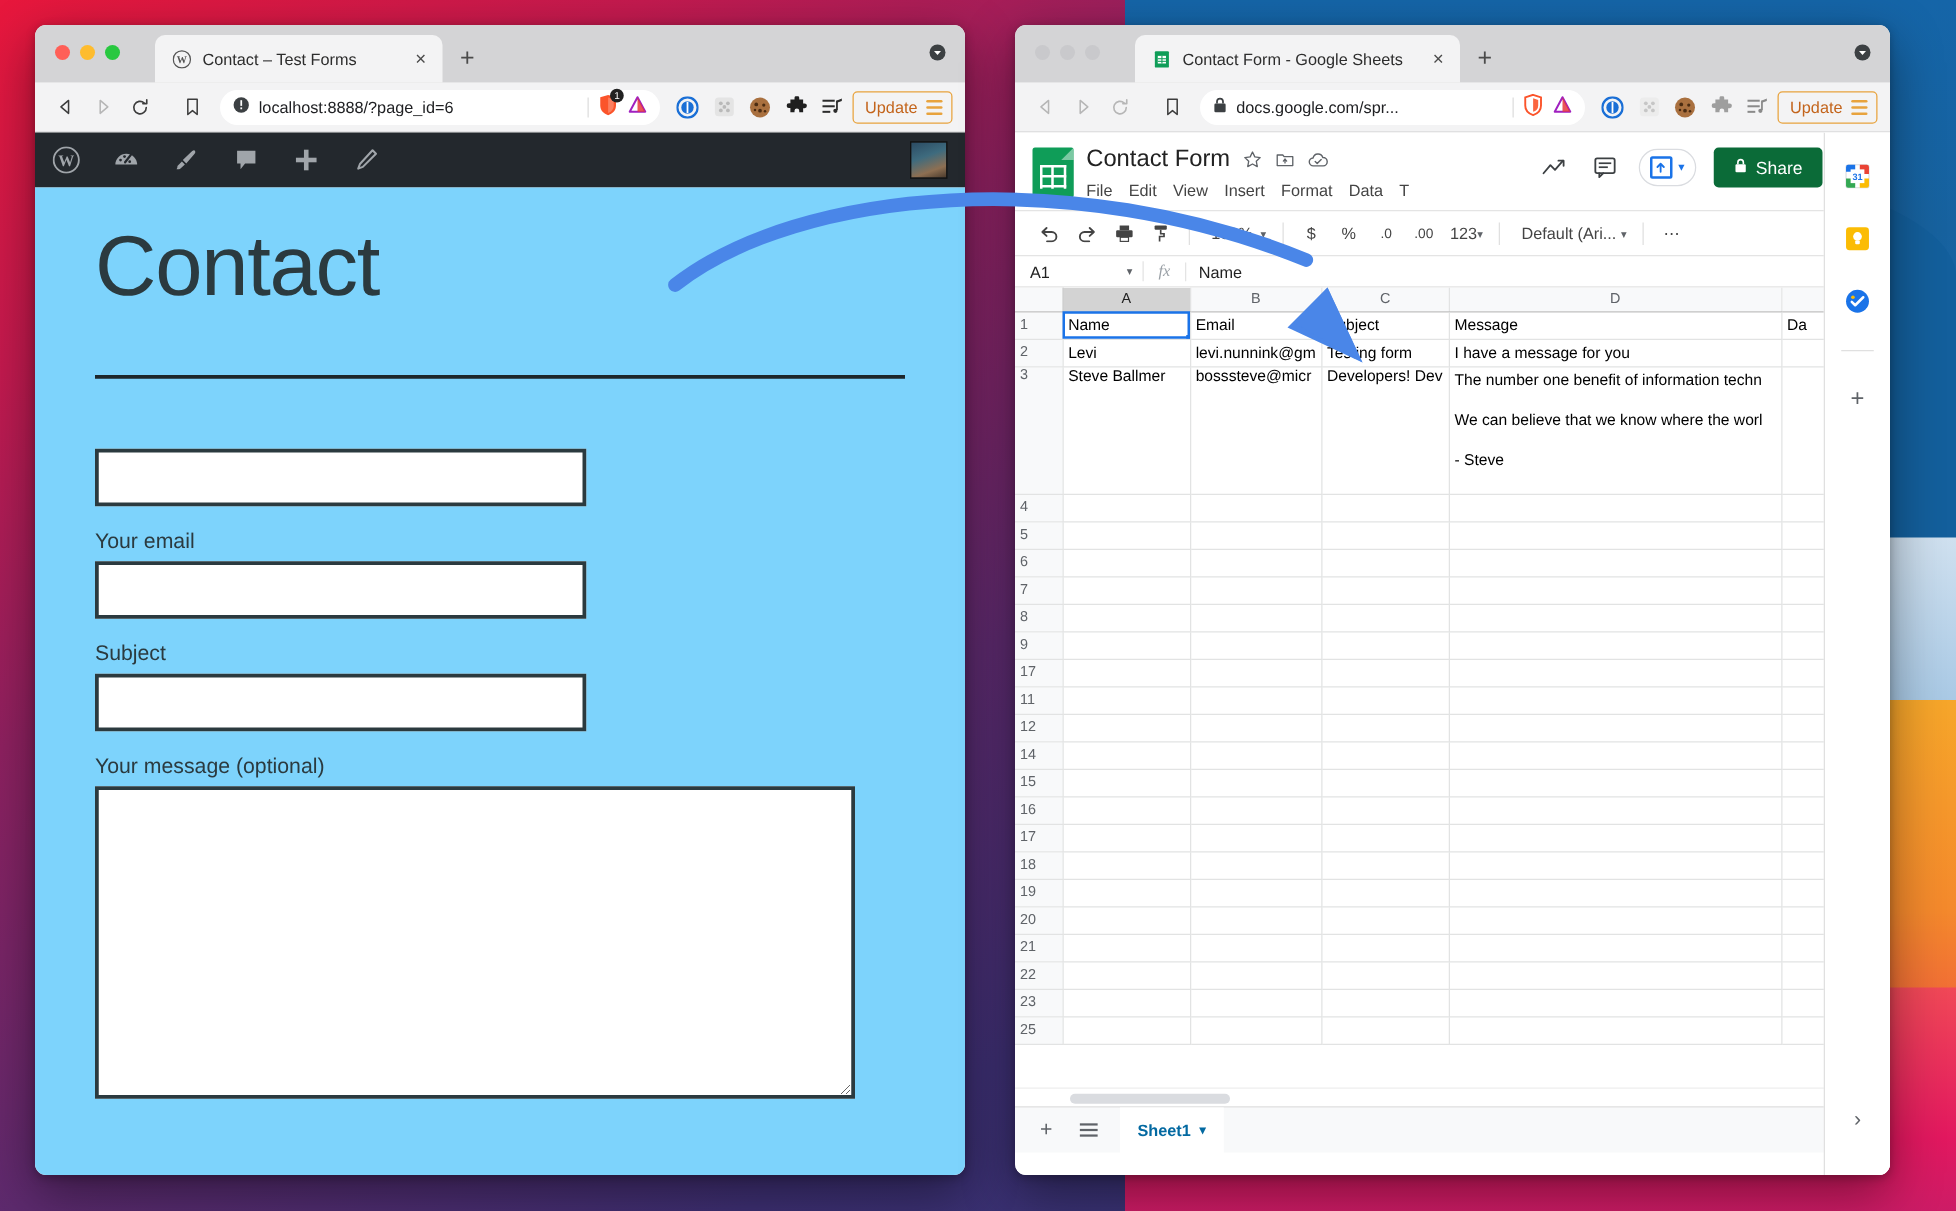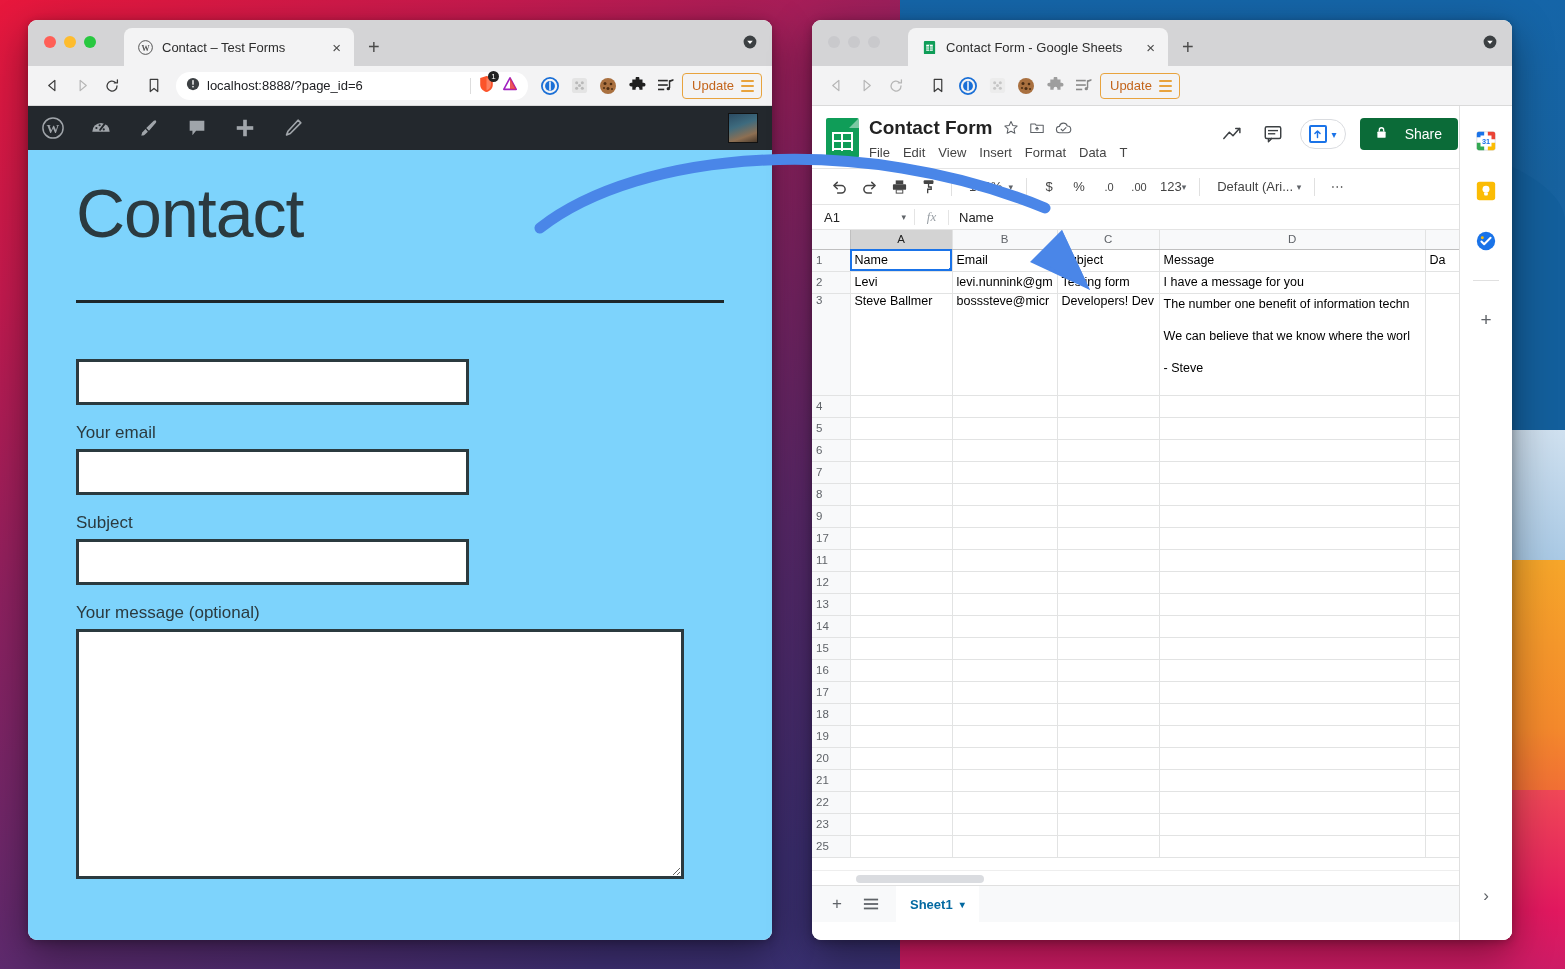--- a/index.html
+++ b/index.html
@@ -206,38 +206,38 @@
       linear-gradient(#fff,#fff) 0 16px/100% 2px no-repeat,
       linear-gradient(#fff,#fff) 0 0/2px 100% no-repeat,
       linear-gradient(#fff,#fff) 9px 0/2px 100% no-repeat,
       linear-gradient(#fff,#fff) 19px 0/2px 100% no-repeat;
   }
   #gs-logo::before {
     content:""; position:absolute; right:0; top:0; border-width: 0 0 10px 10px;
     border-style:solid; border-color: transparent transparent #fff transparent; opacity:.45;
   }
   #gs-titlewrap { margin-left: 10px; }
-  #gs-doctitle { font-size: 19px; color: #222; font-weight: 700; line-height: 24px; }
+  #gs-doctitle { font-size: 19px; color: #222; font-weight: 400; line-height: 24px; }
   #gs-title-row { display:flex; align-items:center; gap:10px; }
   .gs-title-icon { color:#5f6368; cursor:pointer; display:flex; align-items:center; }
   #gs-menus { display: flex; gap: 13px; font-size: 13px; color: #444; margin-top: 5px; }
   #gs-menus span { cursor: pointer; }
   #gs-head-right {
     position:absolute; right: 10px; top: 12px;
     display:flex; align-items:center; gap: 14px;
   }
   .gs-hr-icon { width:26px;height:26px;display:flex;align-items:center;justify-content:center;color:#444;cursor:pointer;}
   #gs-present {
     border:1px solid #dadce0; border-radius: 16px; height: 30px;
     display:flex; align-items:center; gap:5px; padding: 0 8px; cursor:pointer;
   }
   #gs-present .box { width:18px;height:18px;border:2px solid #1a73e8;border-radius:2px;display:flex;align-items:center;justify-content:center;}
   #gs-share {
     background:#0b6b38; color:#fff; border-radius:4px; height:32px;
-    display:flex; align-items:center; gap:18px; padding: 0 16px; font-size:14px; cursor:pointer;
+    display:flex; align-items:center; gap:7px; padding: 0 16px; font-size:14px; cursor:pointer;
   }
   #gs-acct { width:30px;height:30px;border-radius:50%;background:linear-gradient(150deg,#8d8d8d,#6d6d6d); cursor:pointer;}
 
   #gs-toolbar {
     height: 36px;
     display:flex; align-items:center;
     gap: 4px;
     padding: 0 14px;
     border-top: 1px solid #e4e4e4;
     position: relative;
@@ -601,20 +601,42 @@
           <path d="M13 8a5 5 0 1 1-1.6-3.6" fill="none" stroke="#b6b6b6" stroke-width="1.3" stroke-linecap="round"></path>
           <path d="M13.4 1.8v3.1h-3.1" fill="none" stroke="#b6b6b6" stroke-width="1.3" stroke-linecap="round" stroke-linejoin="round"></path>
         </svg>
     </span>
     <span class="navbtn" style="margin-left:12px">
       <svg width="14" height="15" viewBox="0 0 14 16">
           <path d="M3 1.5h8v13l-4-3.3-4 3.3z" fill="none" stroke="#3c3c3c" stroke-width="1.3" stroke-linejoin="round"></path>
         </svg>
     </span>
 
+    <div class="omnibox">
+      <span>
+        <svg width="12" height="14" viewBox="0 0 12 14">
+            <rect x="1.5" y="5.8" width="9" height="7" rx="1" fill="#3c4043"></rect>
+            <path d="M3.6 5.8V4.2a2.4 2.4 0 0 1 4.8 0v1.6" fill="none" stroke="#3c4043" stroke-width="1.4"></path>
+          </svg>
+      </span>
+      <span class="omni-url">docs.google.com/spr...</span>
+      <span class="omni-sep"></span>
+      <span>
+        <svg width="17" height="18" viewBox="0 0 18 20">
+            <path d="M9 1 16 3.2v7.3C16 15 12.8 17.8 9 19 5.2 17.8 2 15 2 10.5V3.2z" fill="none" stroke="#fb542b" stroke-width="1.7"></path>
+            <path d="M9 4 13.5 5.6v5c0 2.8-2 4.6-4.5 5.5z" fill="#fb542b" opacity=".9"></path>
+          </svg>
+      </span>
+      <span>
+        <svg width="16" height="16" viewBox="0 0 18 18">
+            <path d="M9 2 16 15H2z" fill="none" stroke="#a020c0" stroke-width="1.8" stroke-linejoin="round"></path>
+            <path d="M9 2 16 15H9z" fill="#e8383d" opacity=".85"></path>
+          </svg>
+      </span>
+    </div>
 
     <div class="ext-row">
       <span class="ext">
         <svg width="18" height="18" viewBox="0 0 20 20">
             <circle cx="10" cy="10" r="9" fill="none" stroke="#1a6fd6" stroke-width="2"></circle>
             <circle cx="10" cy="10" r="5.5" fill="#1a6fd6"></circle>
             <rect x="9.2" y="5" width="1.6" height="10" fill="#fff"></rect>
           </svg>
       </span>
       <span class="ext">
@@ -919,28 +941,20 @@
             </tr>
             <tr class="datarow">
               <td class="rowhdr">12</td>
               <td></td>
               <td></td>
               <td></td>
               <td></td>
               <td></td>
             </tr>
             <tr class="datarow">
-              <td class="rowhdr">13</td>
-              <td></td>
-              <td></td>
-              <td></td>
-              <td></td>
-              <td></td>
-            </tr>
-            <tr class="datarow">
               <td class="rowhdr">14</td>
               <td></td>
               <td></td>
               <td></td>
               <td></td>
               <td></td>
             </tr>
             <tr class="datarow">
               <td class="rowhdr">15</td>
               <td></td>

